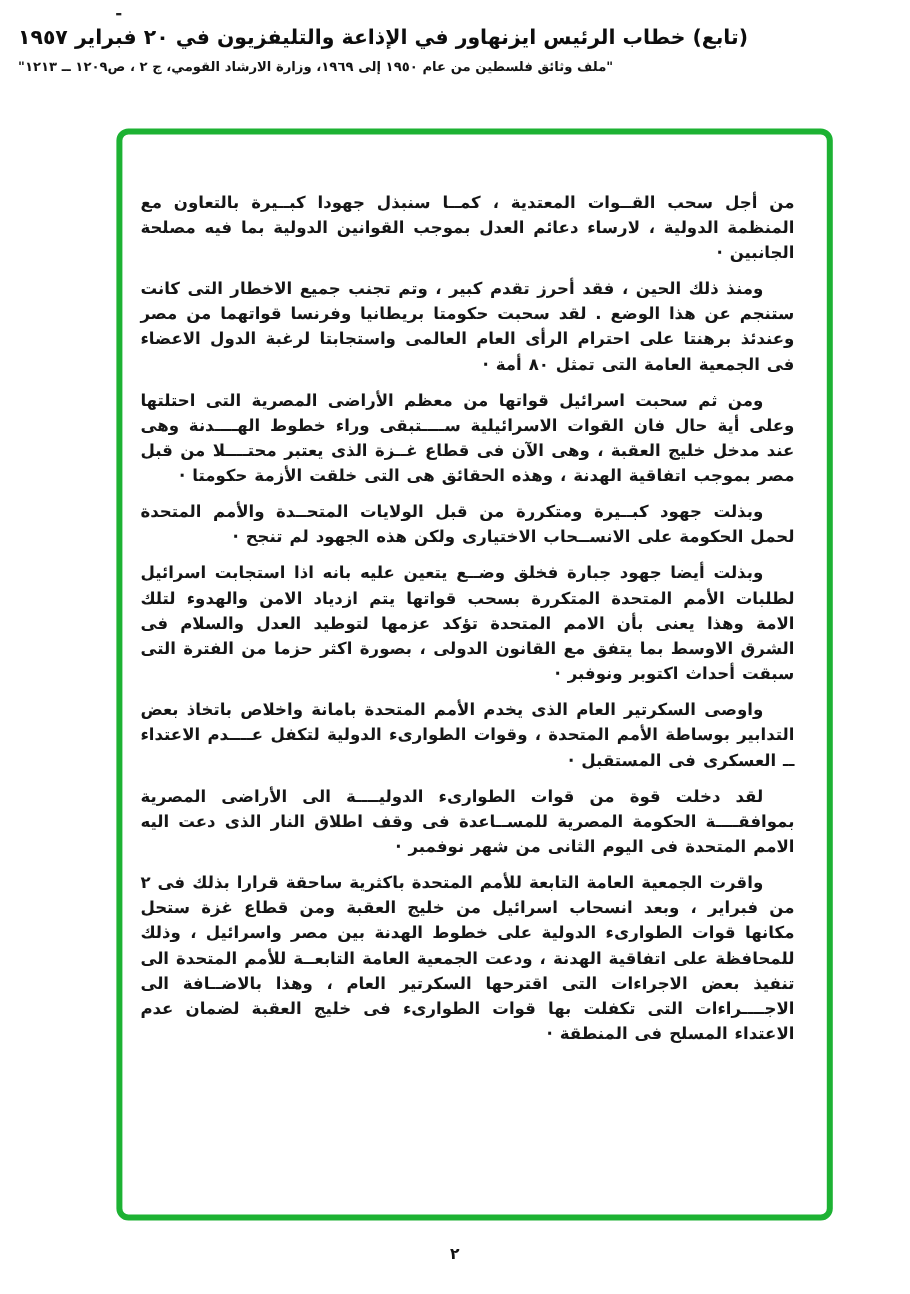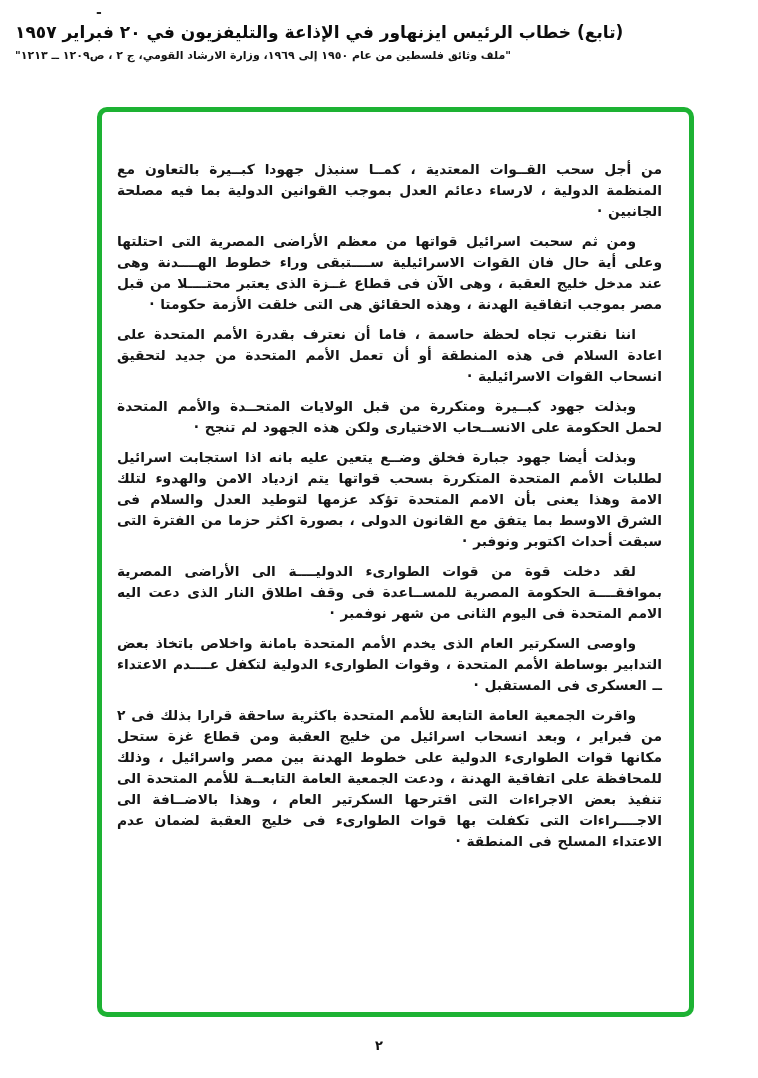--- a/index.html
+++ b/index.html
@@ -94,23 +94,23 @@
 <div class="corner-mark">-</div>
 
 <div class="doc-header">
   <div class="doc-title">(تابع) خطاب الرئيس ايزنهاور في الإذاعة والتليفزيون في ٢٠ فبراير ١٩٥٧</div>
   <div class="doc-source">"ملف وثائق فلسطين من عام ١٩٥٠ إلى ١٩٦٩، وزارة الارشاد القومي، ج ٢ ، ص١٢٠٩ ــ ١٢١٣"</div>
 </div>
 
 <div class="document-frame" style="border-color: rgb(29, 178, 51);">
   <div class="document-content">
     <p class="no-indent">من أجل سحب القــوات المعتدية ، كمــا سنبذل جهودا كبــيرة بالتعاون مع المنظمة الدولية ، لارساء دعائم العدل بموجب القوانين الدولية بما فيه مصلحة الجانبين ·</p>
+    <p>ومنذ ذلك الحين ، فقد أحرز تقدم كبير ، وتم تجنب جميع الاخطار التى كانت ستنجم عن هذا الوضع . لقد سحبت حكومتا بريطانيا وفرنسا قواتهما من مصر وعندئذ برهنتا على احترام الرأى العام العالمى واستجابتا لرغبة الدول الاعضاء فى الجمعية العامة التى تمثل ٨٠ أمة ·</p>
     <p>ومن ثم سحبت اسرائيل قواتها من معظم الأراضى المصرية التى احتلتها وعلى أية حال فان القوات الاسرائيلية ســــتبقى وراء خطوط الهــــدنة وهى عند مدخل خليج العقبة ، وهى الآن فى قطاع غــزة الذى يعتبر محتــــلا من قبل مصر بموجب اتفاقية الهدنة ، وهذه الحقائق هى التى خلقت الأزمة حكومتا ·</p>
-    <p>اننا نقترب تجاه لحظة حاسمة ، فاما أن نعترف بقدرة الأمم المتحدة على اعادة السلام فى هذه المنطقة أو أن تعمل الأمم المتحدة من جديد لتحقيق انسحاب القوات الاسرائيلية ·</p>
     <p>وبذلت جهود كبــيرة ومتكررة من قبل الولايات المتحــدة والأمم المتحدة لحمل الحكومة على الانســحاب الاختيارى ولكن هذه الجهود لم تنجح ·</p>
     <p>وبذلت أيضا جهود جبارة فخلق وضــع يتعين عليه بانه اذا استجابت اسرائيل لطلبات الأمم المتحدة المتكررة بسحب قواتها يتم ازدياد الامن والهدوء لتلك الامة وهذا يعنى بأن الامم المتحدة تؤكد عزمها لتوطيد العدل والسلام فى الشرق الاوسط بما يتفق مع القانون الدولى ، بصورة اكثر حزما من الفترة التى سبقت أحداث اكتوبر ونوفبر ·</p>
+    <p>واوصى السكرتير العام الذى يخدم الأمم المتحدة بامانة واخلاص باتخاذ بعض التدابير بوساطة الأمم المتحدة ، وقوات الطوارىء الدولية لتكفل عــــدم الاعتداء ــ العسكرى فى المستقبل ·</p>
     <p>لقد دخلت قوة من قوات الطوارىء الدوليــــة الى الأراضى المصرية بموافقــــة الحكومة المصرية للمســاعدة فى وقف اطلاق النار الذى دعت اليه الامم المتحدة فى اليوم الثانى من شهر نوفمبر ·</p>
-    <p>واوصى السكرتير العام الذى يخدم الأمم المتحدة بامانة واخلاص باتخاذ بعض التدابير بوساطة الأمم المتحدة ، وقوات الطوارىء الدولية لتكفل عــــدم الاعتداء ــ العسكرى فى المستقبل ·</p>
     <p>واقرت الجمعية العامة التابعة للأمم المتحدة باكثرية ساحقة قرارا بذلك فى ٢ من فبراير ، وبعد انسحاب اسرائيل من خليج العقبة ومن قطاع غزة ستحل مكانها قوات الطوارىء الدولية على خطوط الهدنة بين مصر واسرائيل ، وذلك للمحافظة على اتفاقية الهدنة ، ودعت الجمعية العامة التابعــة للأمم المتحدة الى تنفيذ بعض الاجراءات التى اقترحها السكرتير العام ، وهذا بالاضــافة الى الاجــــراءات التى تكفلت بها قوات الطوارىء فى خليج العقبة لضمان عدم الاعتداء المسلح فى المنطقة ·</p>
   </div>
 </div>
 
 <div class="page-number">٢</div>
 
 </body></html>

